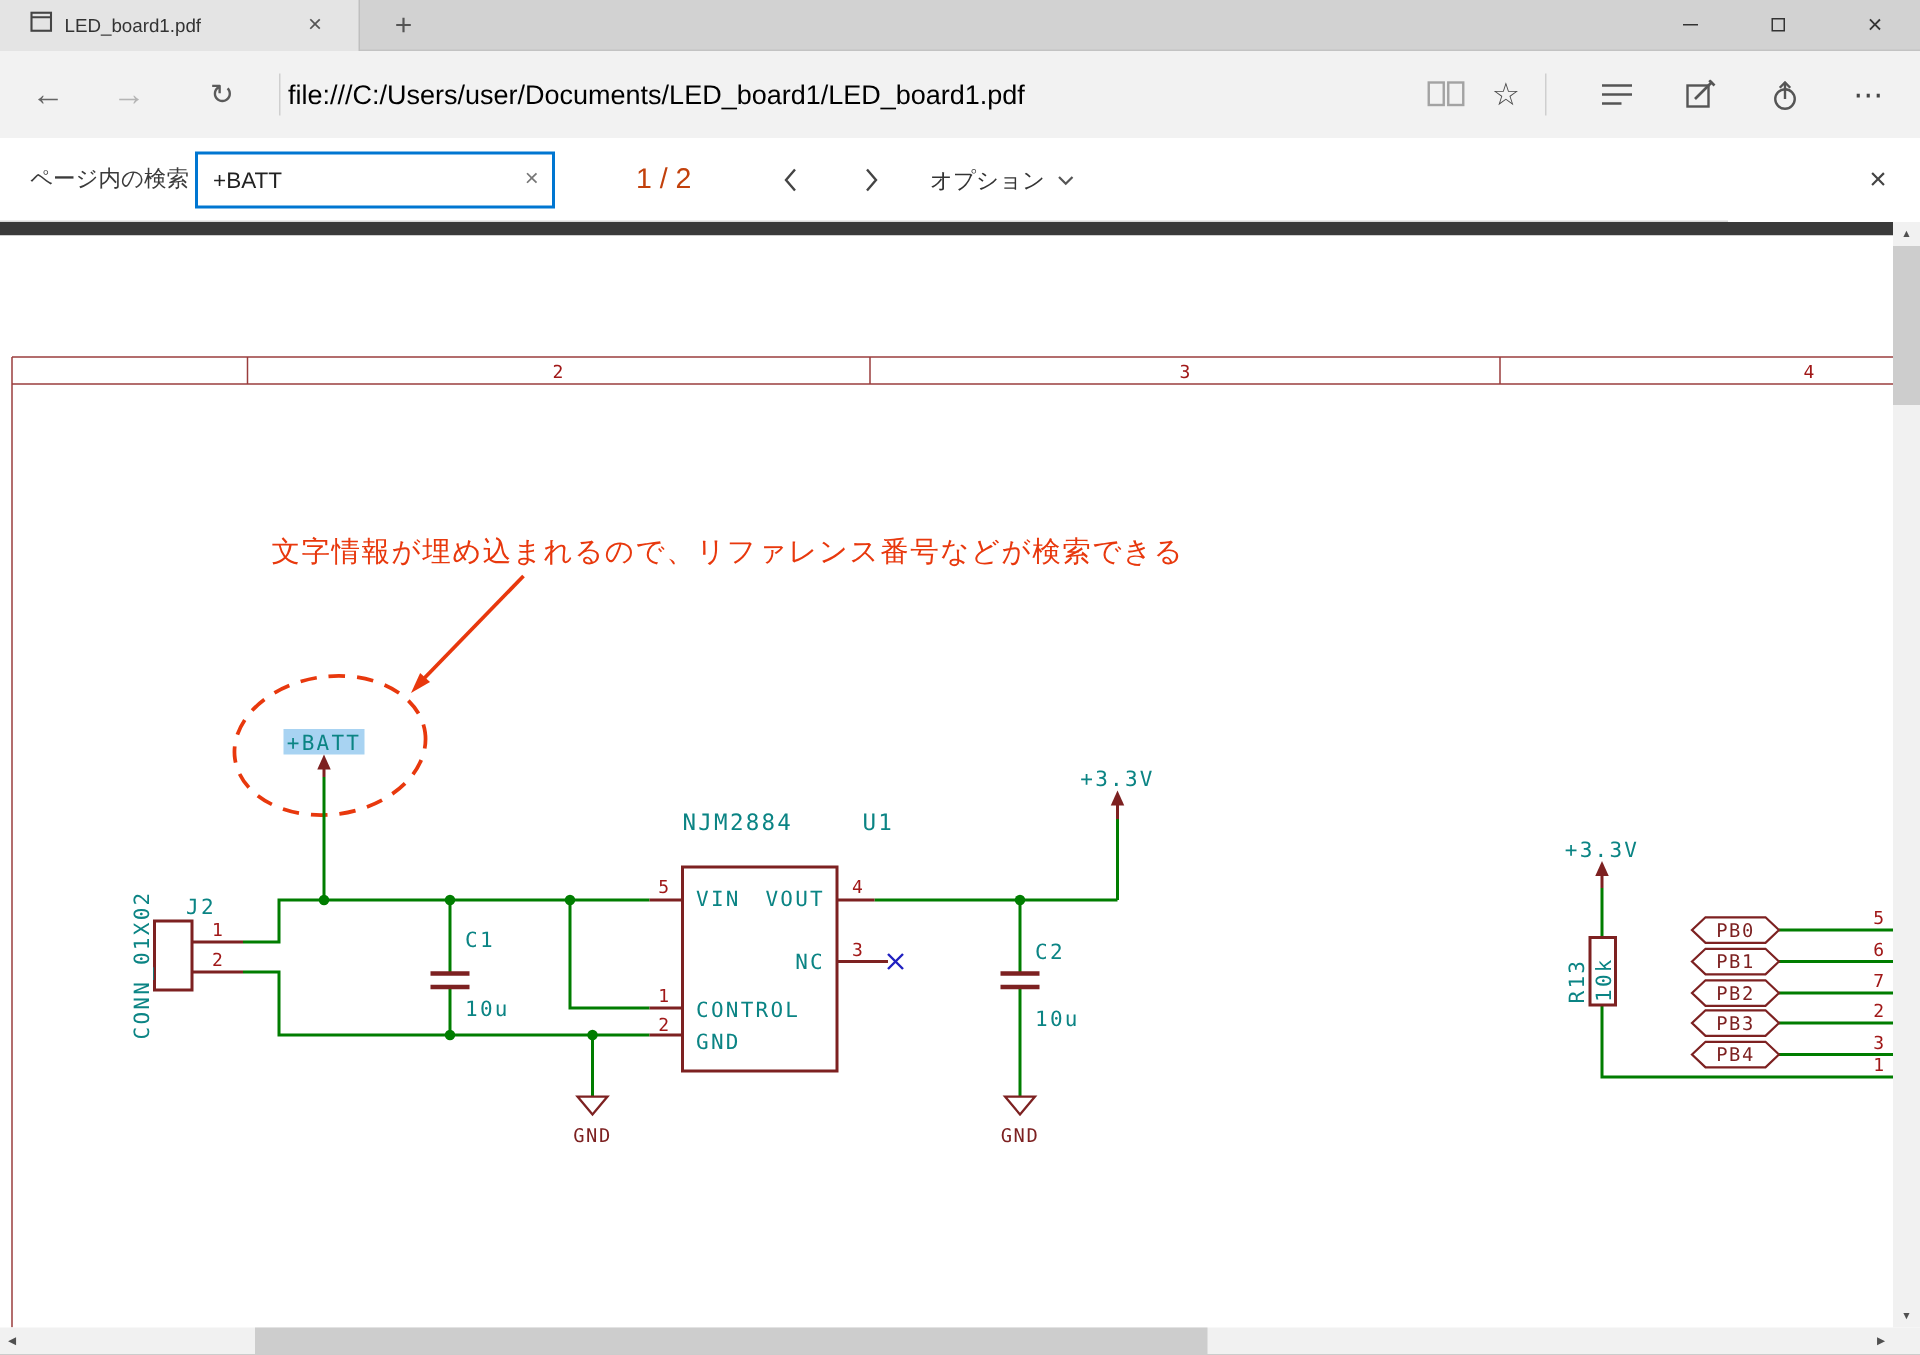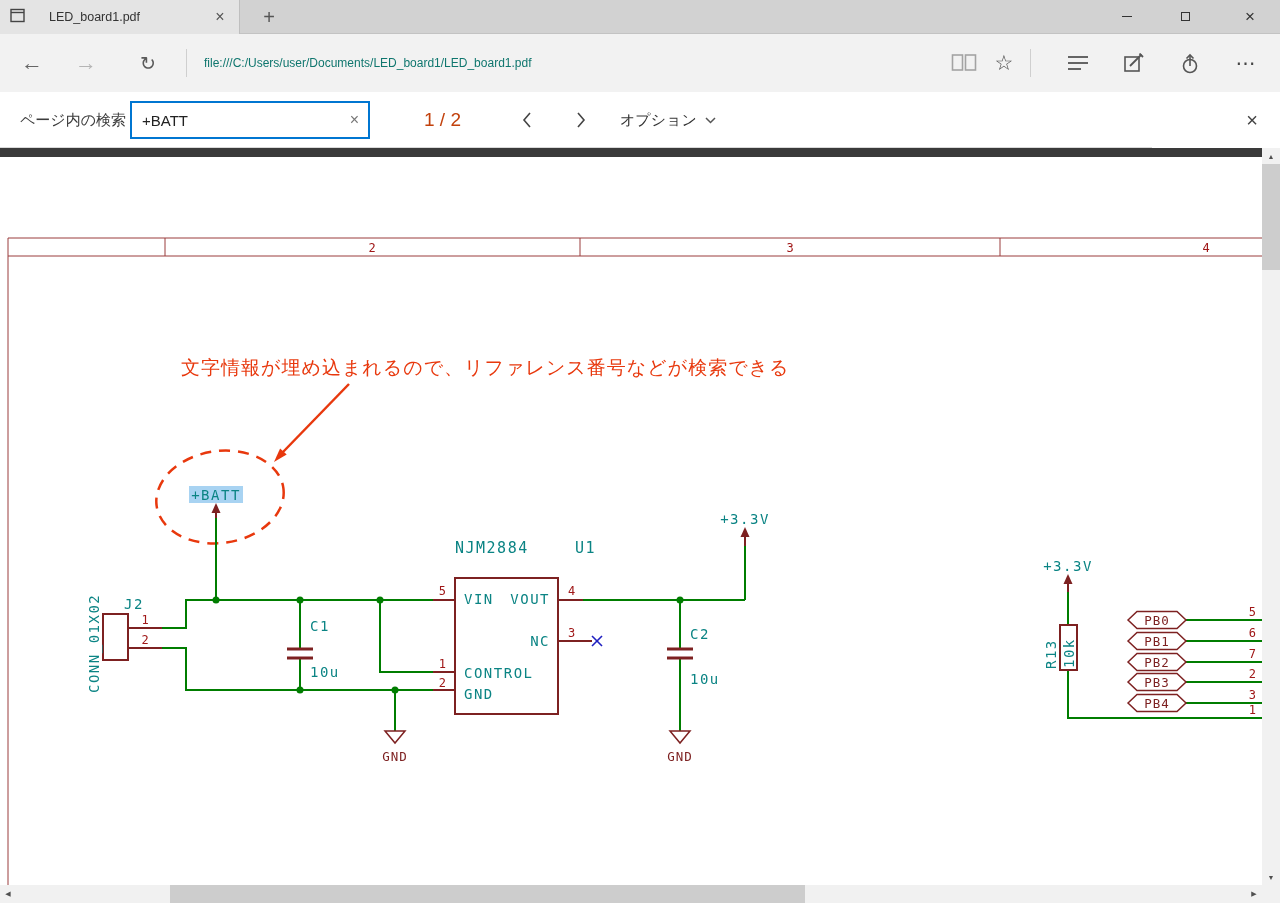--- a/index.html
+++ b/index.html
@@ -3,38 +3,38 @@
 <meta charset="utf-8">
 <style>
   * { box-sizing: border-box; margin: 0; padding: 0; }
   html,body { font-family: "Liberation Sans", sans-serif; background:#9a9a9a; }
   #stage { position: relative; width: 1280px; height: 903px; background:#fff; overflow: hidden; }
   .abs { position: absolute; }
 
   
   #titlebar { left:0; top:0; width:1280px; height:34px; background:#d2d2d2; border-bottom:1px solid #c3c3c3; }
   #tab { position:absolute; left:0; top:0; width:240px; height:34px; background:#e4e4e4;
-         border-right:1px solid #bfbfbf; display:flex; align-items:center; padding:0 10px; gap:24px; }
+         border-right:1px solid #bfbfbf; display:flex; align-items:center; padding:0 20px; gap:8px; }
   #tab-title { flex:1; font-size:12.5px; color:#333; white-space:nowrap; overflow:hidden; }
   .glyph-btn { display:flex; align-items:center; justify-content:center; color:#555; }
   #tab-close { width:18px; height:18px; font-size:16px; }
   #newtab { position:absolute; left:250px; top:0; width:38px; height:34px; font-size:20px; color:#555; }
   .winbtn { position:absolute; top:0; width:46px; height:33px; display:flex; align-items:center; justify-content:center; color:#333; }
   #btn-min { left:1104px; } #btn-max { left:1162px; } #btn-close { left:1220px; width:60px; font-size:17px; }
   #min-bar { width:10px; height:1px; background:#333; }
   #max-box { width:9px; height:9px; border:1px solid #333; }
 
   
   #navbar { left:0; top:34px; width:1280px; height:58px; background:#f2f2f2; }
   .navicon { position:absolute; top:0; height:58px; display:flex; align-items:center; justify-content:center; }
   #nav-back    { left:12px;  width:40px; font-size:22px; color:#666; }
   #nav-forward { left:66px;  width:40px; font-size:22px; color:#b5b5b5; }
   #nav-refresh { left:128px; width:40px; font-size:19px; color:#5a5a5a; }
   .vsep { position:absolute; top:15px; width:1px; height:28px; background:#cfcfcf; }
-  #url-text { position:absolute; left:204px; top:0; height:58px; line-height:58px; font-size:12px; color:#0f766e; white-space:nowrap; }
+  #url-text { position:absolute; left:192px; top:0; height:58px; line-height:58px; font-size:18px; color:#000000; white-space:nowrap; }
   #ic-book  { left:944px; width:40px; }
   #ic-star  { left:986px; width:36px; font-size:21px; color:#4a4a4a; }
   #ic-hub   { left:1058px; width:40px; }
   #ic-edit  { left:1114px; width:40px; }
   #ic-share { left:1170px; width:40px; }
   #ic-more  { left:1226px; width:40px; font-size:20px; color:#444; letter-spacing:1px; }
 
   
   #findbar { left:0; top:92px; width:1152px; height:56px; background:#fff; border-bottom:1px solid #d9d9d9; }
   #find-label { position:absolute; left:20px; top:0; height:56px; line-height:56px; font-size:15px; color:#3b3b3b; }

